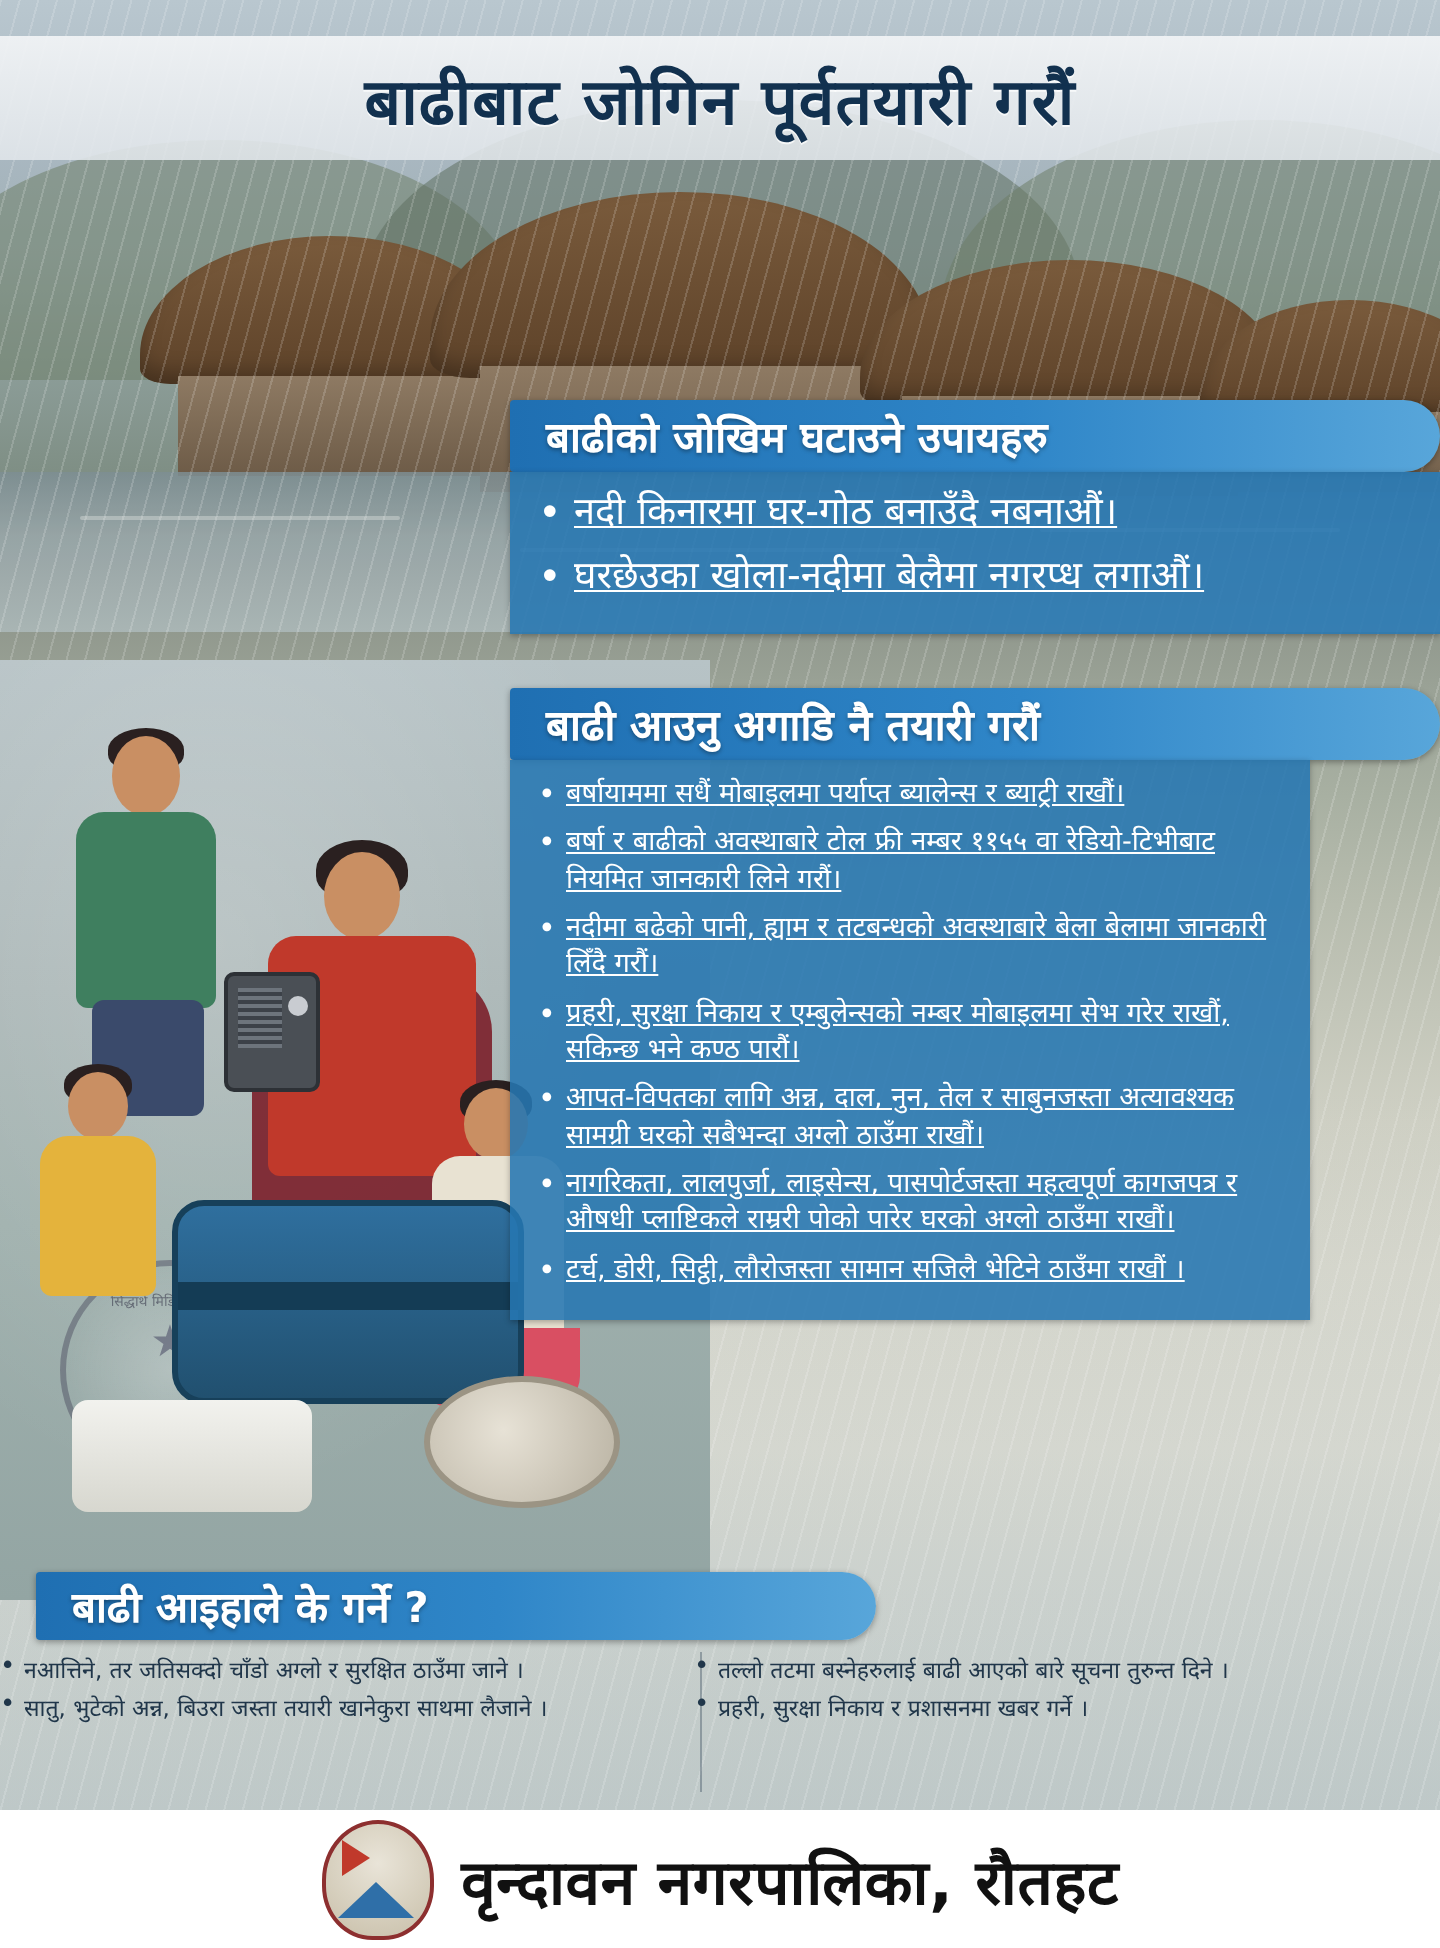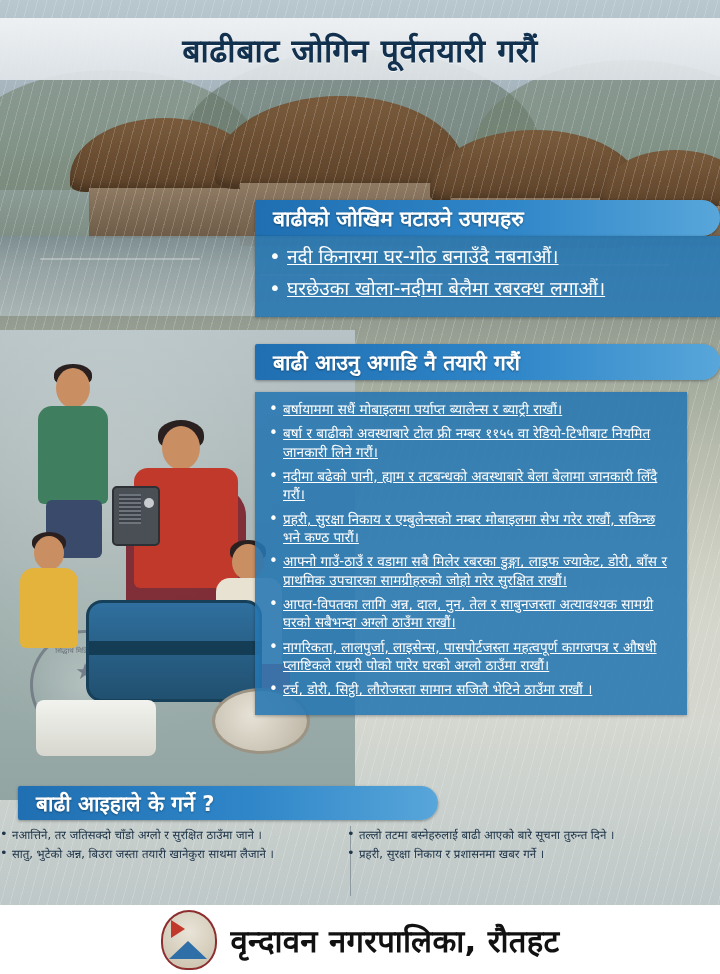--- a/index.html
+++ b/index.html
@@ -190,21 +190,21 @@
   }
   .panel-body li:before{
     content:"•";position:absolute;left:0;top:-1px;font-size:15px;color:#ffffff;
   }
   #risk-panel{left:255px;top:200px;width:465px;}
   #risk-panel-body{left:255px;top:236px;width:465px;}
   #risk-panel-body li{font-size:19px;margin-bottom:6px;padding-left:18px;}
   #risk-panel-body li:before{font-size:20px;}
 
   #prep-panel{left:255px;top:344px;width:465px;}
-  #prep-panel-body{left:255px;top:392px;width:432px;}
+  #prep-panel-body{left:255px;top:380px;width:400px;}
   #prep-panel-body li{font-size:13.6px;margin-bottom:6px;}
 
   
   #now-panel{left:18px;top:786px;width:420px;height:34px;}
   #now-panel .ph-text{font-size:21px;}
   .bottom-cols{
     position:absolute;left:0;top:828px;width:684px;height:68px;
     display:flex;gap:10px;
   }
   .bcol{flex:1;}
@@ -323,34 +323,33 @@
   <div class="title-bar">
     <div class="title-text">बाढीबाट जोगिन पूर्वतयारी गरौं</div>
   </div>
 
   <div class="panel-head" id="risk-panel">
     <span class="ph-text">बाढीको जोखिम घटाउने उपायहरु</span>
   </div>
   <div class="panel-body" id="risk-panel-body">
     <ul>
       <li>नदी किनारमा घर-गोठ बनाउँदै नबनाऔं।</li>
-      <li>घरछेउका खोला-नदीमा बेलैमा रबरक्ध लगाऔं।</li>
+      <li>घरछेउका खोला-नदीमा बेलैमा नगरप्ध लगाऔं।</li>
     </ul>
   </div>
 
   <div class="panel-head" id="prep-panel">
     <span class="ph-text">बाढी आउनु अगाडि नै तयारी गरौं</span>
   </div>
   <div class="panel-body" id="prep-panel-body">
     <ul>
       <li>बर्षायाममा सधैं मोबाइलमा पर्याप्त ब्यालेन्स र ब्याट्री राखौं।</li>
       <li>बर्षा र बाढीको अवस्थाबारे टोल फ्री नम्बर ११५५ वा रेडियो-टिभीबाट नियमित जानकारी लिने गरौं।</li>
       <li>नदीमा बढेको पानी, ह्याम र तटबन्धको अवस्थाबारे बेला बेलामा जानकारी लिँदै गरौं।</li>
       <li>प्रहरी, सुरक्षा निकाय र एम्बुलेन्सको नम्बर मोबाइलमा सेभ गरेर राखौं, सकिन्छ भने कण्ठ पारौं।</li>
-      <li>आफ्नो गाउँ-ठाउँ र वडामा सबै मिलेर रबरका डुङ्गा, लाइफ ज्याकेट, डोरी, बाँस र प्राथमिक उपचारका सामग्रीहरुको जोहो गरेर सुरक्षित राखौं।</li>
       <li>आपत-विपतका लागि अन्न, दाल, नुन, तेल र साबुनजस्ता अत्यावश्यक सामग्री घरको सबैभन्दा अग्लो ठाउँमा राखौं।</li>
       <li>नागरिकता, लालपुर्जा, लाइसेन्स, पासपोर्टजस्ता महत्वपूर्ण कागजपत्र र औषधी प्लाष्टिकले राम्ररी पोको पारेर घरको अग्लो ठाउँमा राखौं।</li>
       <li>टर्च, डोरी, सिट्ठी, लौरोजस्ता सामान सजिलै भेटिने ठाउँमा राखौं ।</li>
     </ul>
   </div>
 
   <div class="panel-head" id="now-panel">
     <span class="ph-text">बाढी आइहाले के गर्ने ?</span>
   </div>
 

